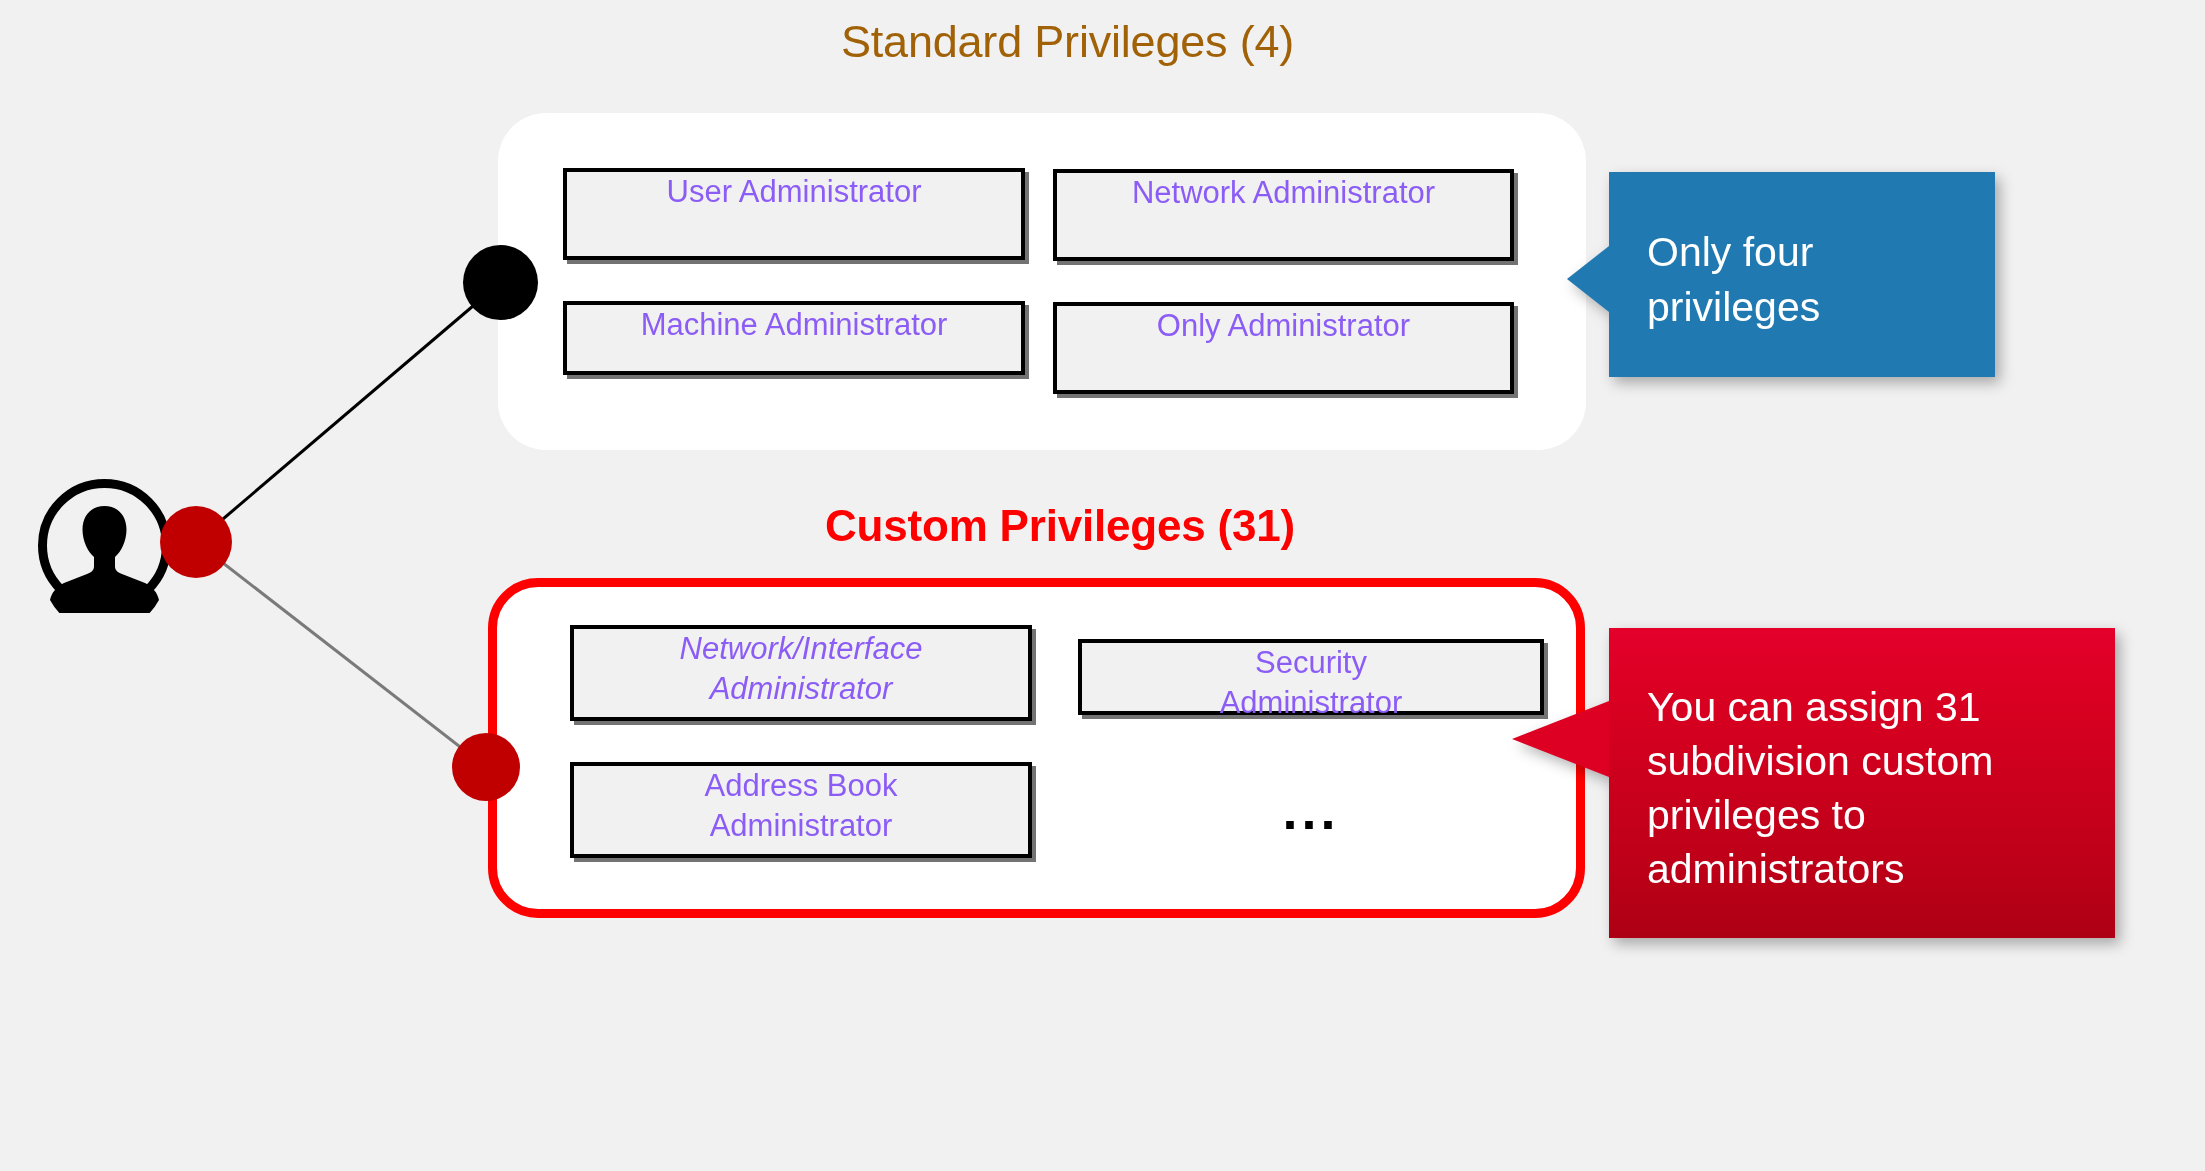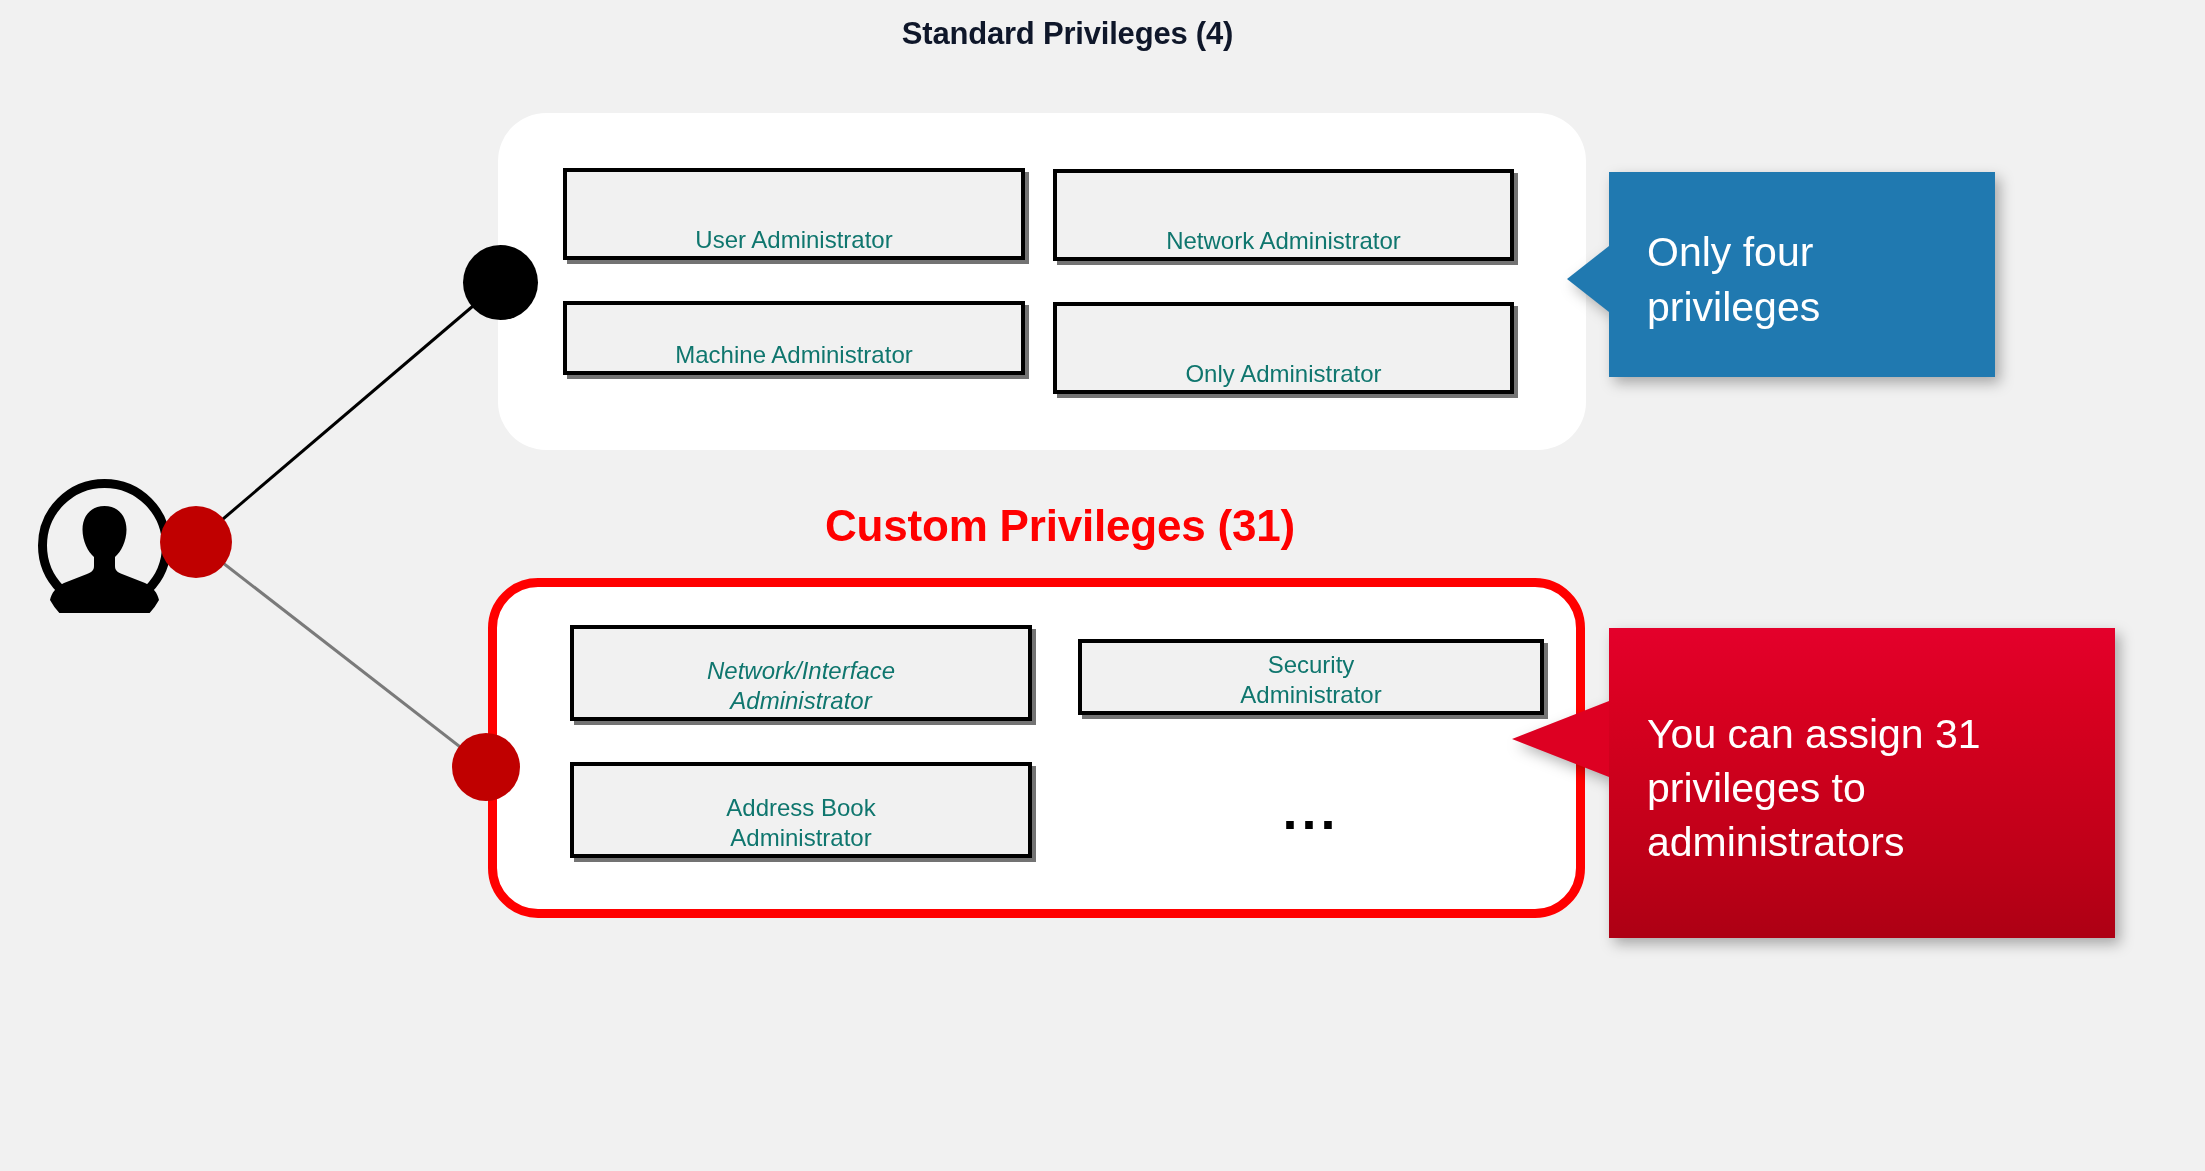--- a/index.html
+++ b/index.html
@@ -28,23 +28,23 @@
     left: 0; top: 0;
     width: 2205px;
     height: 1171px;
     pointer-events: none;
   }
 
   
   .title {
     position: absolute;
     white-space: nowrap;
-    color: #0f172a;
-    font-size: 31px;
-    font-weight: 700;
+    color: #a16207;
+    font-size: 45px;
+    font-weight: 400;
     letter-spacing: -0.2px;
   }
   #std-title {
     left: 0;
     top: 16px;
     width: 2135px;
     text-align: center;
   }
   #cust-title {
     left: 0;
@@ -80,25 +80,25 @@
     box-sizing: border-box;
   }
 
   
   .pbox {
     position: absolute;
     background: #f1f1f1;
     border: 4px solid #000000;
     box-sizing: border-box;
     display: flex;
-    align-items: flex-end;
+    align-items: flex-start;
     justify-content: center;
     text-align: center;
-    color: #0f766e;
-    font-size: 24px;
+    color: #8b5cf6;
+    font-size: 31px;
     line-height: 1.28;
     box-shadow: 4px 4px 0 rgba(0,0,0,0.55);
   }
   .pbox span { display: block; }
 
   
   #box-user    { left: 563px; top: 168px;  width: 462px; height: 92px; }
   #box-network { left: 1053px; top: 169px; width: 461px; height: 92px; }
   #box-machine { left: 563px; top: 301px;  width: 462px; height: 74px; }
   #box-file    { left: 1053px; top: 302px; width: 461px; height: 92px; }
@@ -283,18 +283,19 @@
     <div class="ctext">
       <div>Only four</div>
       <div>privileges</div>
     </div>
   </div>
 
   <div class="callout" id="callout-red">
     <div class="tail"></div>
     <div class="ctext">
       <div>You can assign 31</div>
+      <div>subdivision custom</div>
       <div>privileges to</div>
       <div>administrators</div>
     </div>
   </div>
 
 </div>
 
 </body></html>

